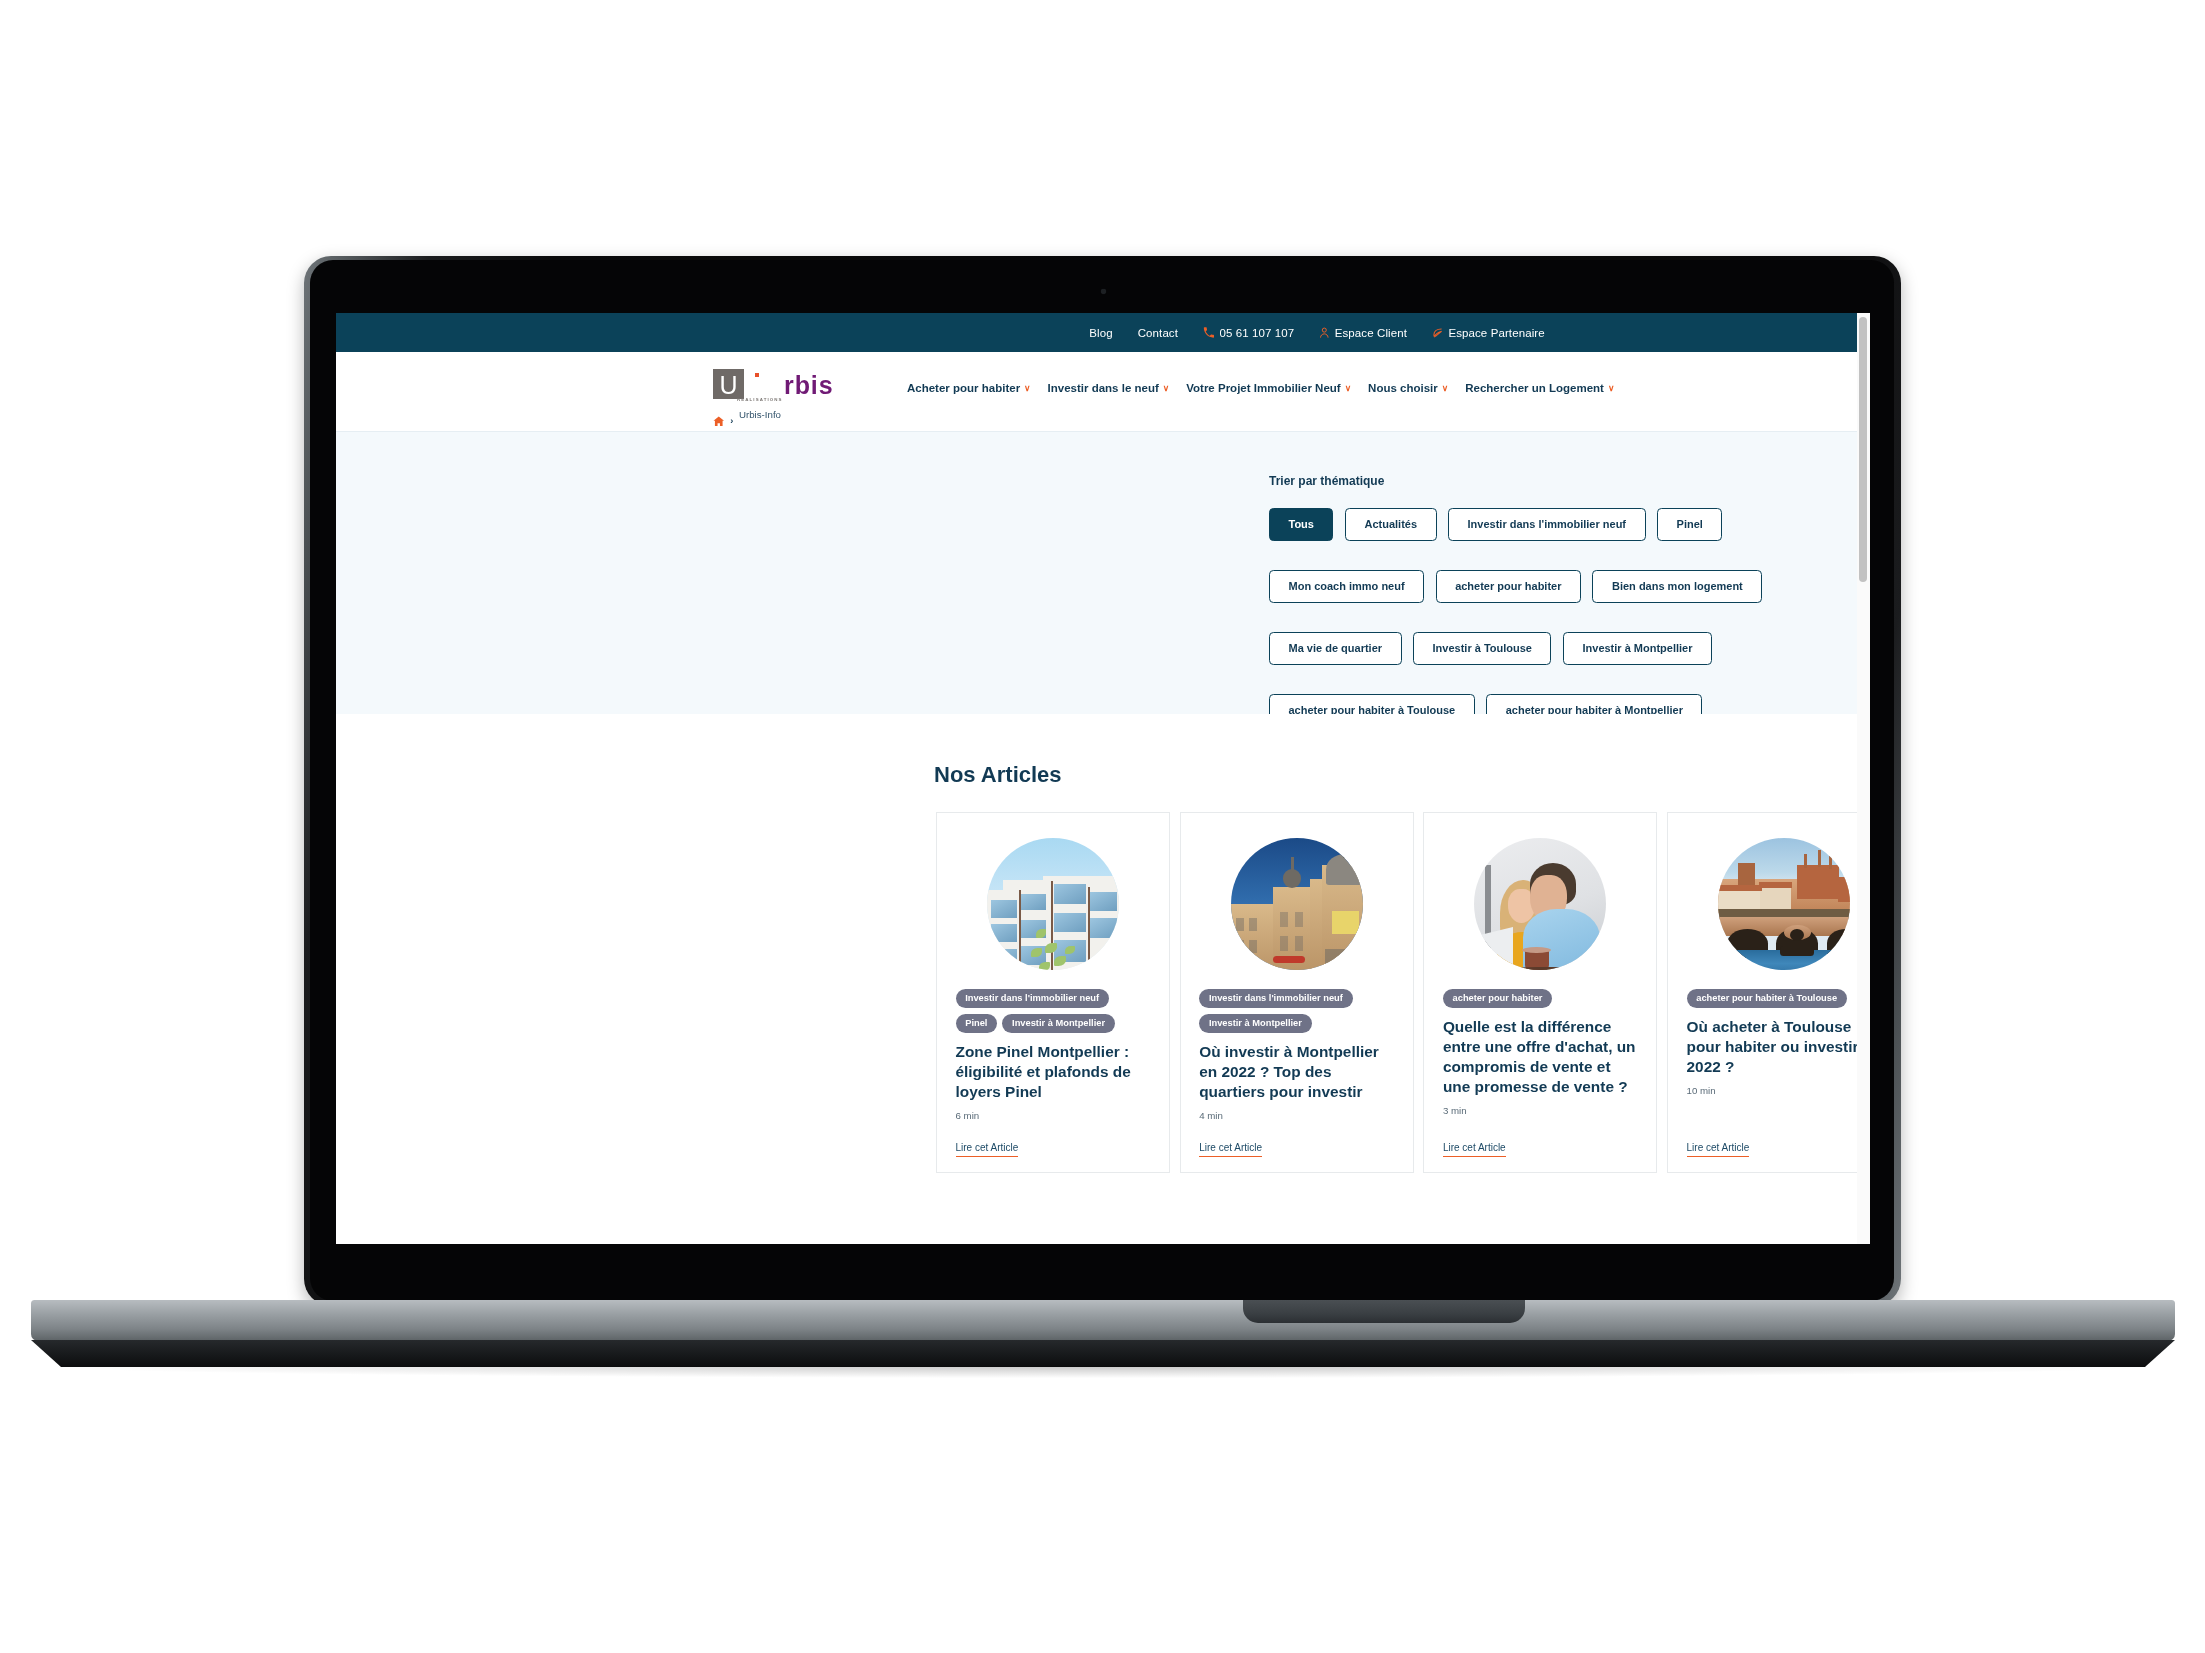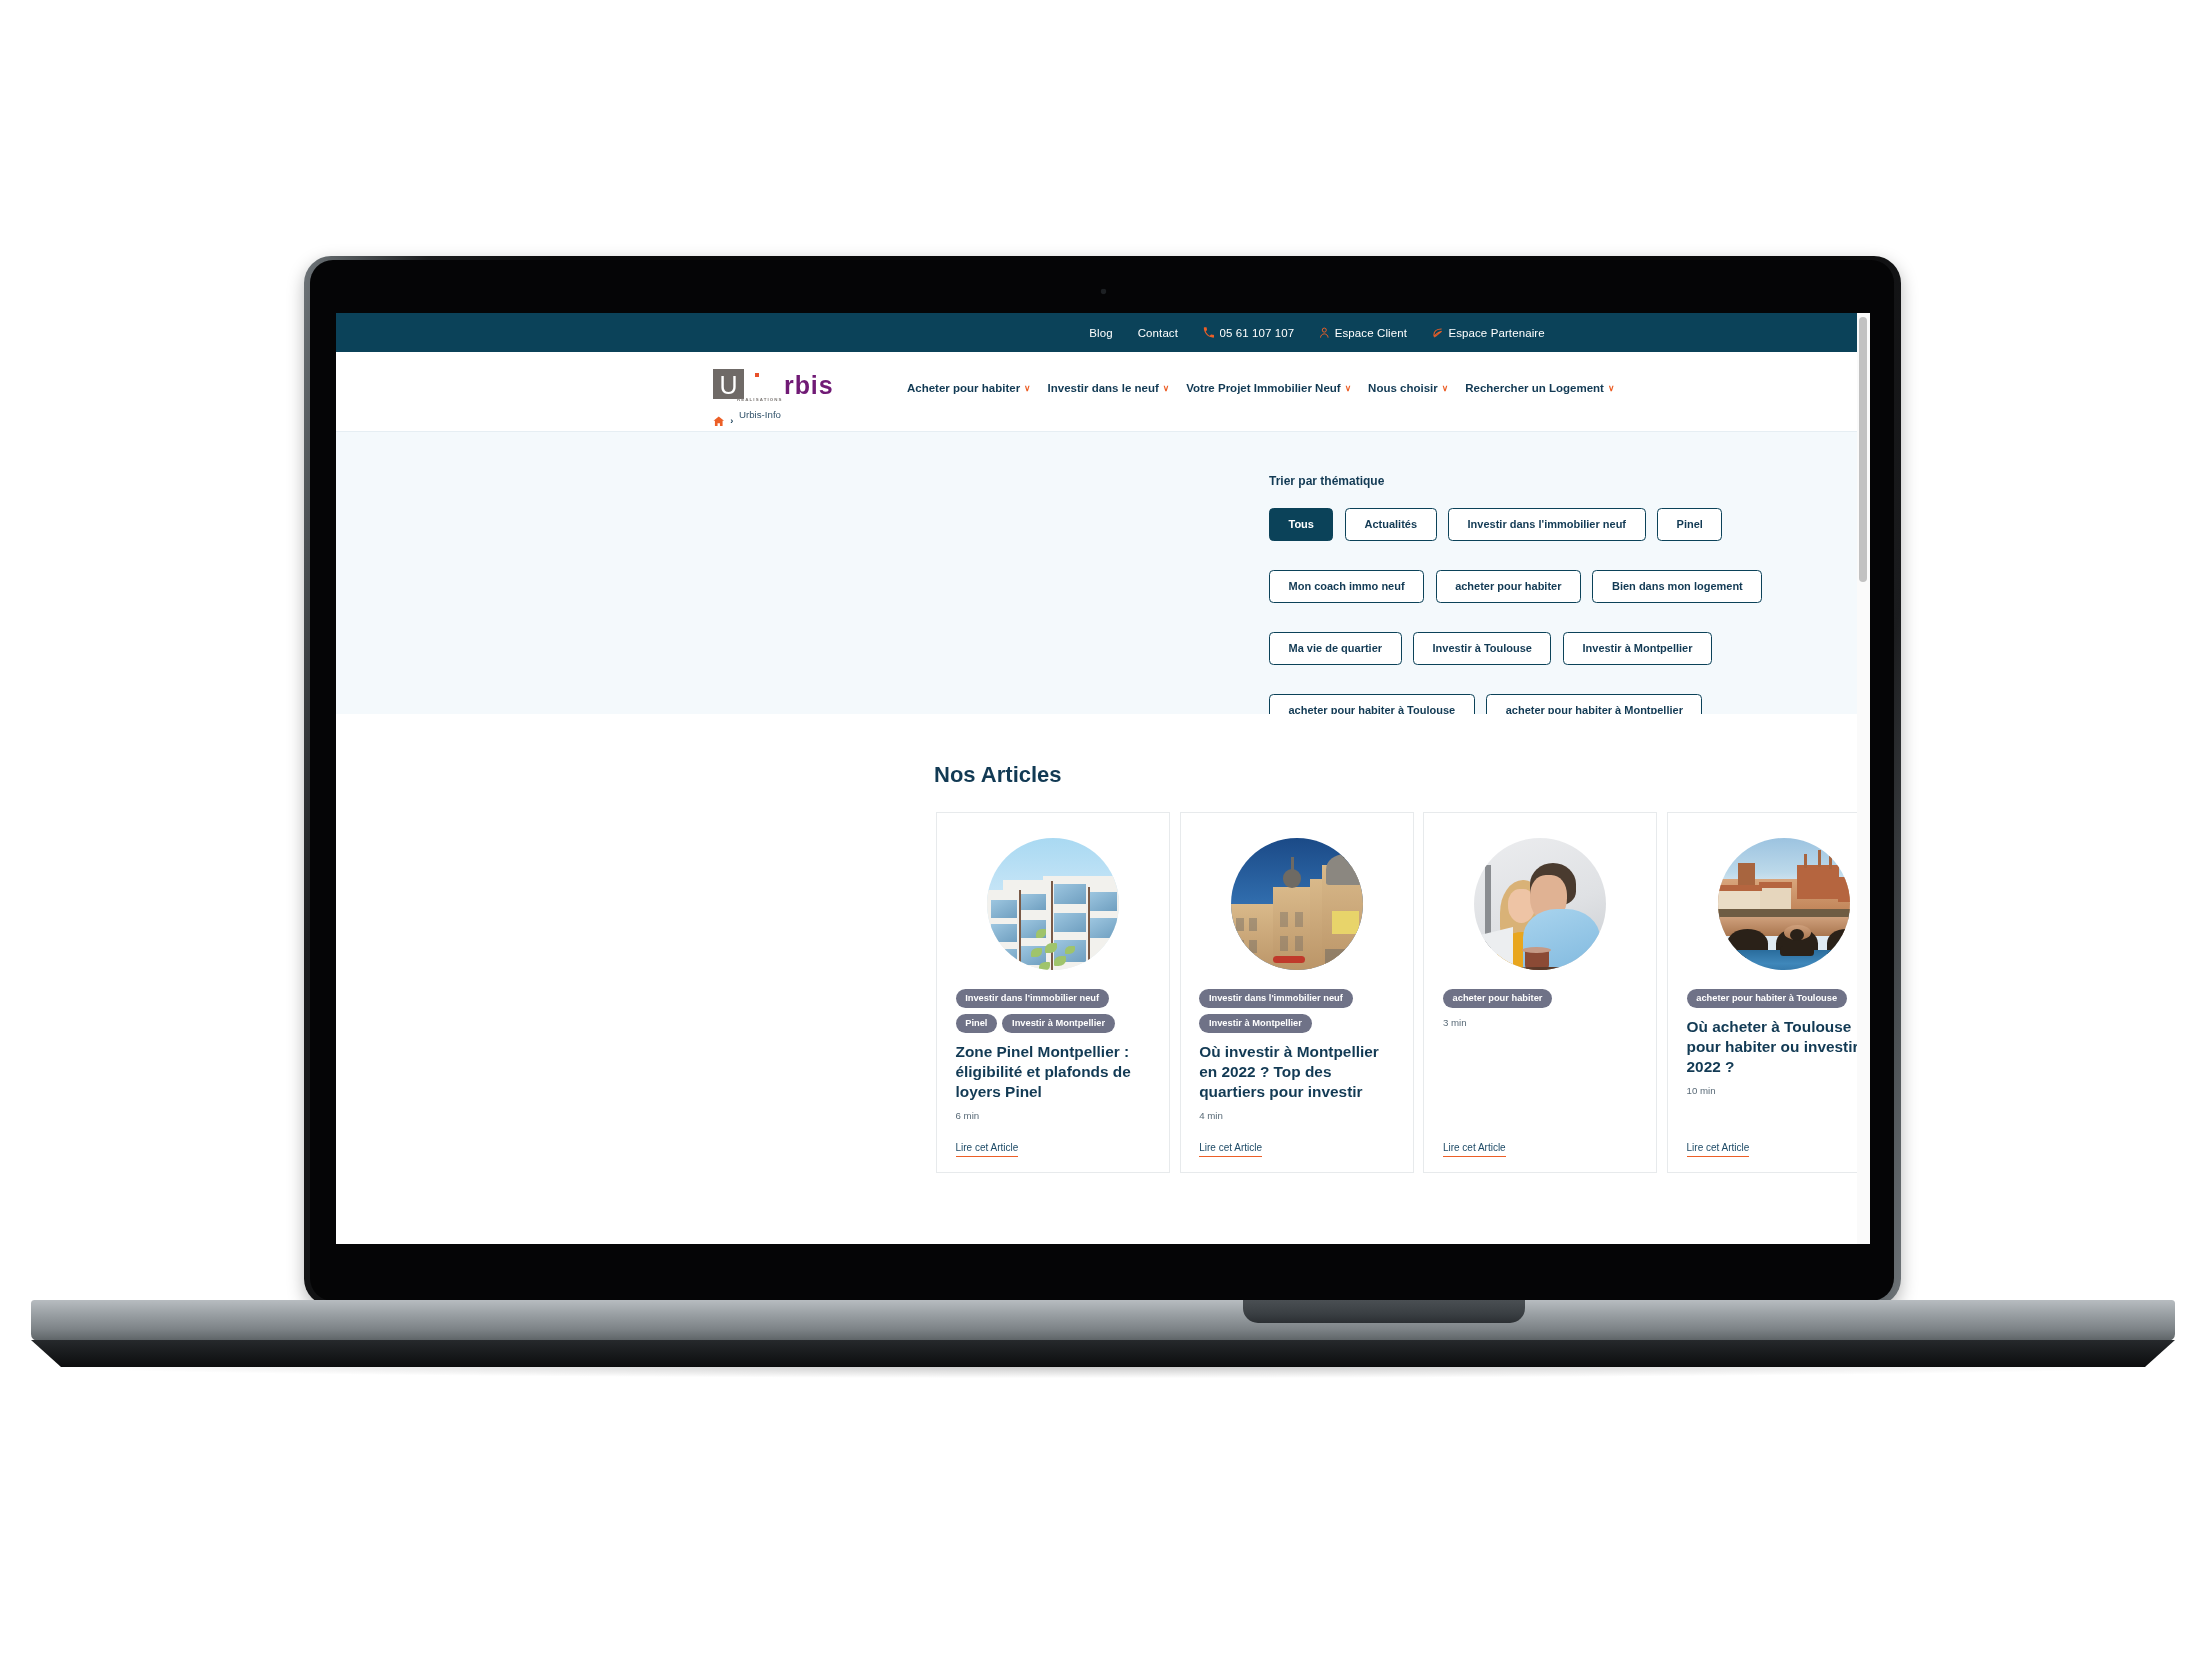--- a/index.html
+++ b/index.html
@@ -650,20 +650,21 @@
                 <span class="cp cp-laptop" style="left:5.3px;top:93px;width:33px;height:41px;transform:skewY(-14deg);"></span>
                 <span class="cp cp-mug" style="left:51px;top:111px;width:24px;height:23px;"></span>
                 <span class="cp" style="left:48px;top:109px;width:29px;height:6.2px;background:#c59a86;border-radius:50%;"></span>
                 <span class="cp" style="left:36px;top:129px;width:71px;height:8px;background:#5b3a2a;border-radius:40%;"></span>
               </div>
             </div>
             <div class="card-body">
               <div class="tags">
                 <span class="tag">acheter pour habiter</span>
               </div>
+              <h3 class="card-title">Quelle est la différence entre une offre d'achat, un compromis de vente et une promesse de vente ?</h3>
               <p class="card-time">3 min</p>
               <a class="read-link">Lire cet Article</a>
             </div>
           </div>
 
           <div class="card">
             <div class="card-thumb-wrap">
               <div class="thumb img-toulouse">
                 <span class="tl-city" style="left:-4.4px;top:41px;width:146px;height:34px;"></span>
                 <span class="tl-brick" style="left:79px;top:27px;width:42px;height:34px;"></span>

